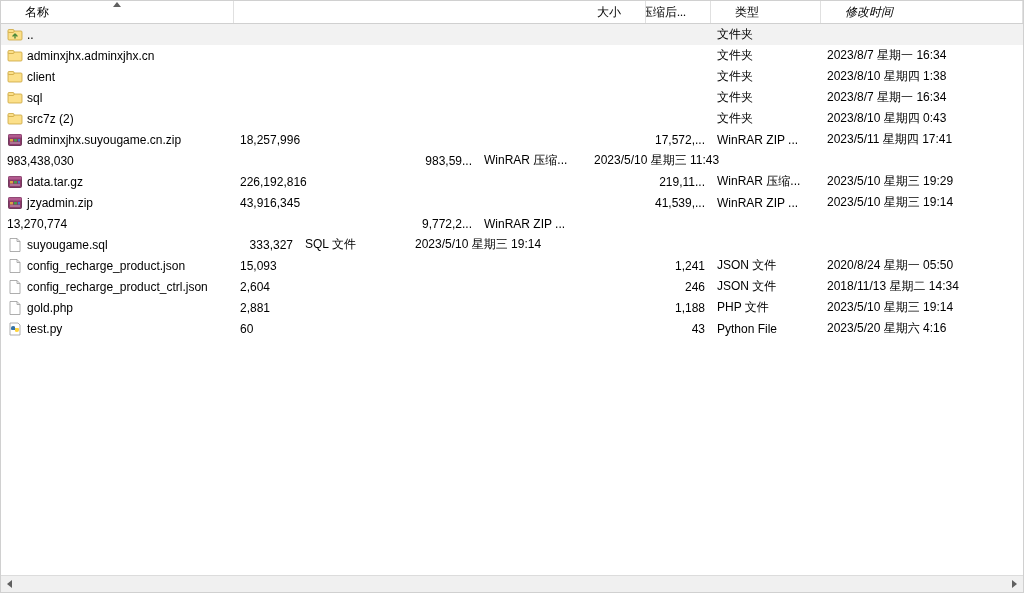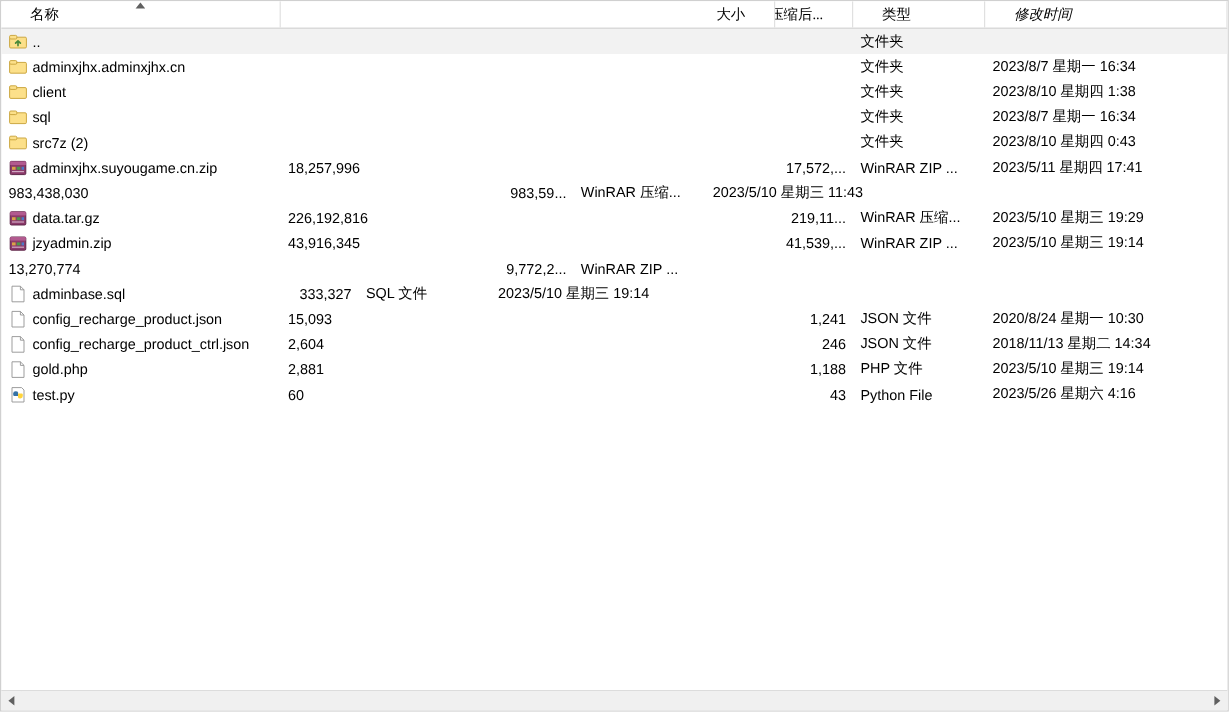--- a/index.html
+++ b/index.html
@@ -258,40 +258,40 @@
       <div class="cell type">WinRAR ZIP ...</div>
     </div>
     <div class="file-row">
       <div class="cell name">
         <span class="icon">
           <svg viewBox="0 0 16 16" width="16" height="16">
             <path d="M3 1.5 h7 l3 3 v10 h-10 z" fill="#fff" stroke="#999" stroke-width="0.8"></path>
             <path d="M10 1.5 v3 h3" fill="none" stroke="#999" stroke-width="0.8"></path>
           </svg>
         </span>
-        <span>adminbase.sql</span>
+        <span>suyougame.sql</span>
       </div>
       <div class="cell compressed">333,327</div>
       <div class="cell type">SQL 文件</div>
       <div class="cell modified">2023/5/10 星期三 19:14</div>
     </div>
     <div class="file-row">
       <div class="cell name">
         <span class="icon">
           <svg viewBox="0 0 16 16" width="16" height="16">
             <path d="M3 1.5 h7 l3 3 v10 h-10 z" fill="#fff" stroke="#999" stroke-width="0.8"></path>
             <path d="M10 1.5 v3 h3" fill="none" stroke="#999" stroke-width="0.8"></path>
           </svg>
         </span>
         <span>config_recharge_product.json</span>
       </div>
       <div class="cell size">15,093</div>
       <div class="cell compressed">1,241</div>
       <div class="cell type">JSON 文件</div>
-      <div class="cell modified">2020/8/24 星期一 10:30</div>
+      <div class="cell modified">2020/8/24 星期一 05:50</div>
     </div>
     <div class="file-row">
       <div class="cell name">
         <span class="icon">
           <svg viewBox="0 0 16 16" width="16" height="16">
             <path d="M3 1.5 h7 l3 3 v10 h-10 z" fill="#fff" stroke="#999" stroke-width="0.8"></path>
             <path d="M10 1.5 v3 h3" fill="none" stroke="#999" stroke-width="0.8"></path>
           </svg>
         </span>
         <span>config_recharge_product_ctrl.json</span>
@@ -323,21 +323,21 @@
             <path d="M3 2 h8 l2 2 v10 h-10 z" fill="#fff" stroke="#999" stroke-width="0.8"></path>
             <path d="M6 5 q-2 0 -2 2 v1 q0 1 1 1 h3 v-3 q0 -1 -2 -1 z" fill="#3572A5"></path>
             <path d="M10 11 q2 0 2 -2 v-1 q0 -1 -1 -1 h-3 v3 q0 1 2 1 z" fill="#FFD43B"></path>
           </svg>
         </span>
         <span>test.py</span>
       </div>
       <div class="cell size">60</div>
       <div class="cell compressed">43</div>
       <div class="cell type">Python File</div>
-      <div class="cell modified">2023/5/26 星期六 4:16</div>
+      <div class="cell modified">2023/5/20 星期六 4:16</div>
     </div>
   </div>
 
 <div class="scrollbar">
   <div class="sb-btn">
     <div class="arrow-left"></div>
   </div>
   <div class="sb-track"></div>
   <div class="sb-btn">
     <div class="arrow-right"></div>

